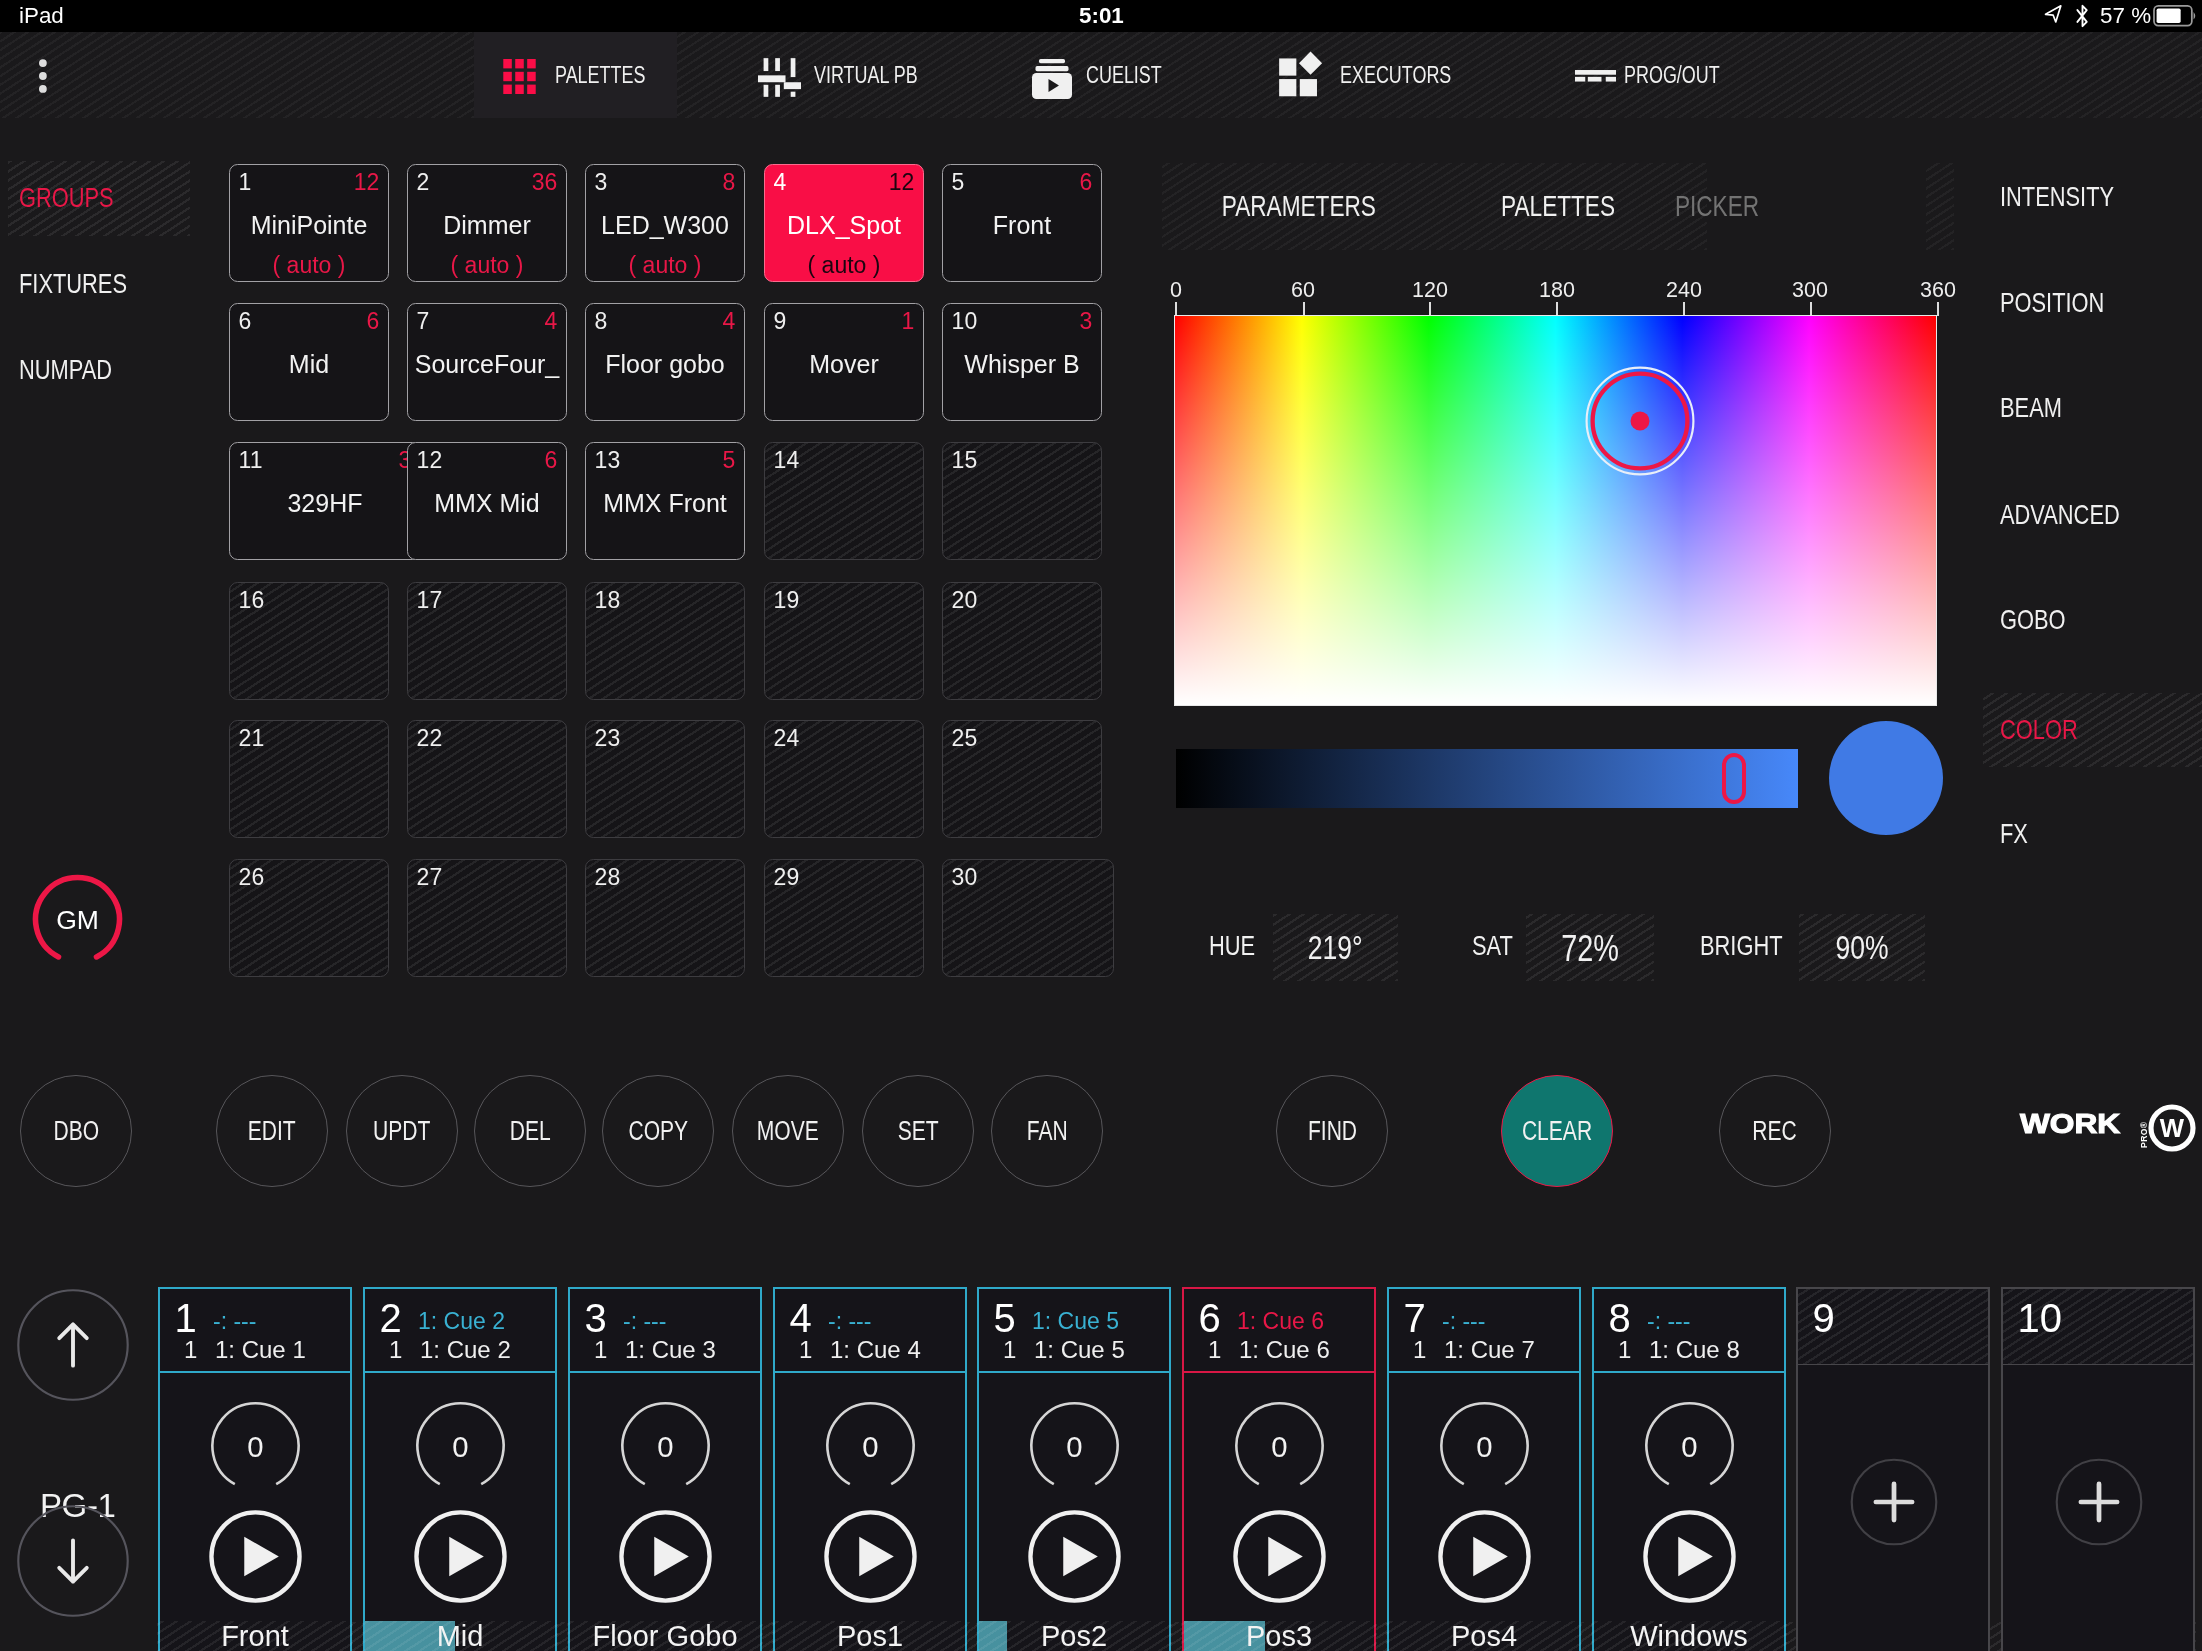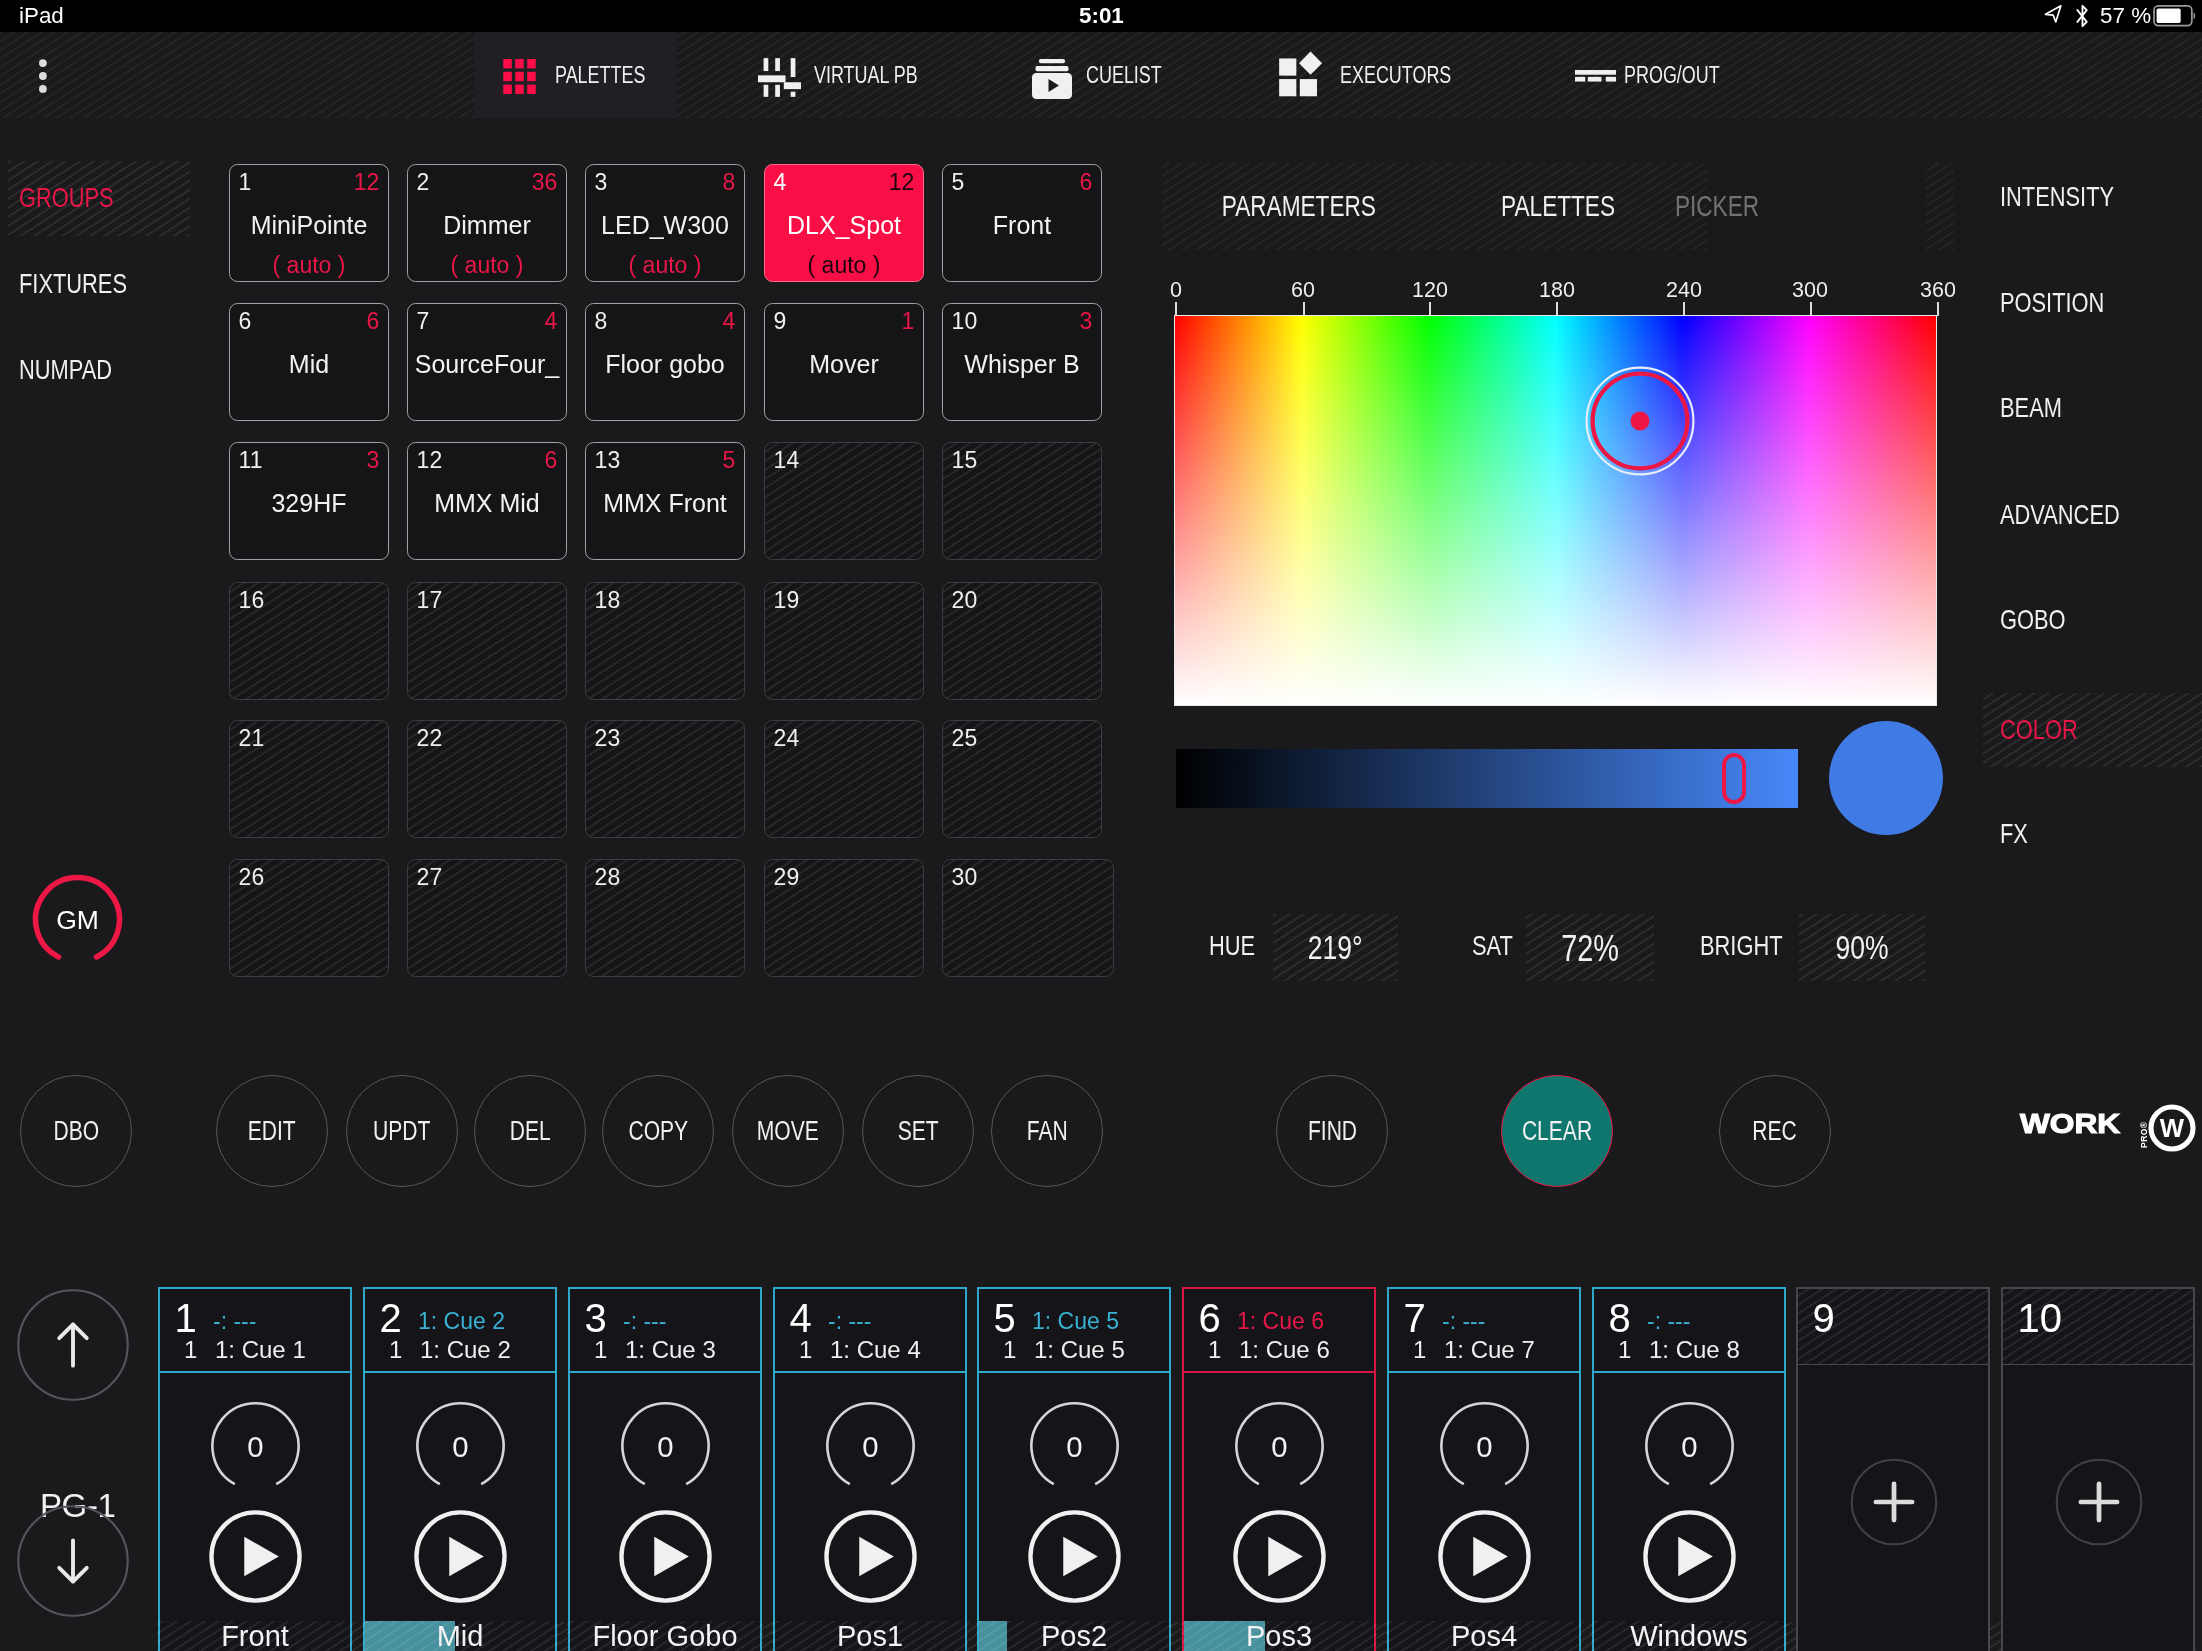--- a/index.html
+++ b/index.html
@@ -184,21 +184,21 @@
 <div class="gcell" style="left:764px;top:303px;">
     <div class="gnum">9</div>
     <div class="gcount">1</div>
     <div class="gname">Mover</div>
   </div>
 <div class="gcell" style="left:942px;top:303px;">
     <div class="gnum">10</div>
     <div class="gcount">3</div>
     <div class="gname">Whisper B</div>
   </div>
-<div class="gcell" style="left:229px;top:442px;">
+<div class="gcell" style="left:229px;top:442px;padding-left:32px;">
     <div class="gnum">11</div>
     <div class="gcount">3</div>
     <div class="gname">329HF</div>
   </div>
 <div class="gcell" style="left:407px;top:442px;">
     <div class="gnum">12</div>
     <div class="gcount">6</div>
     <div class="gname">MMX Mid</div>
   </div>
 <div class="gcell" style="left:585px;top:442px;">

